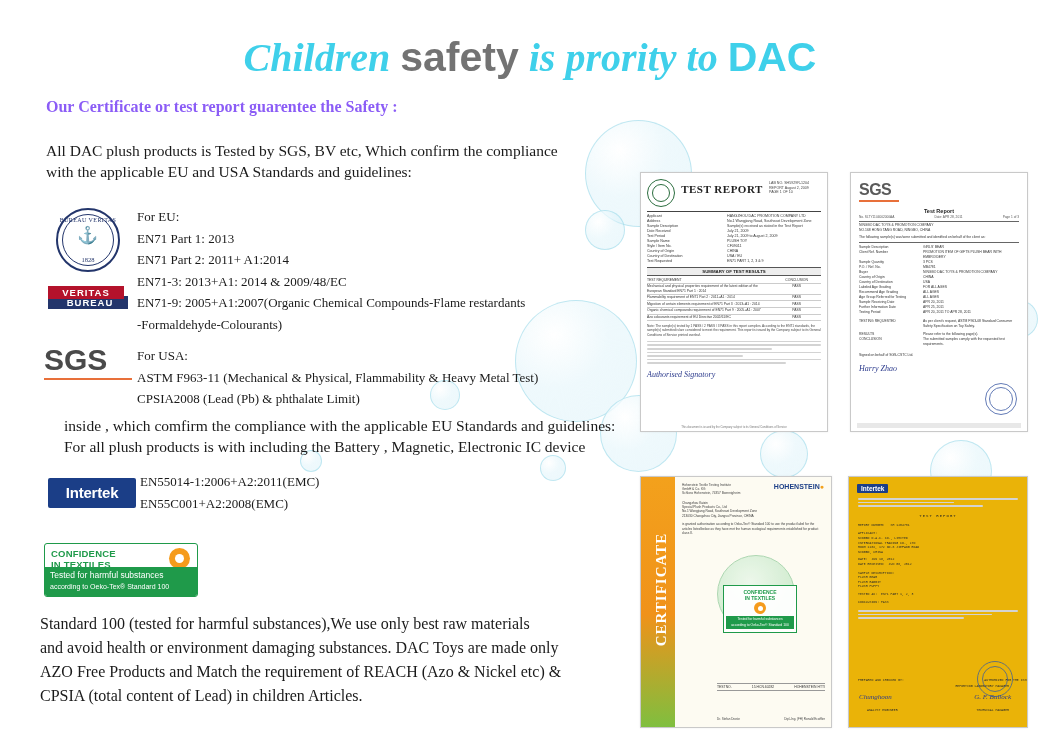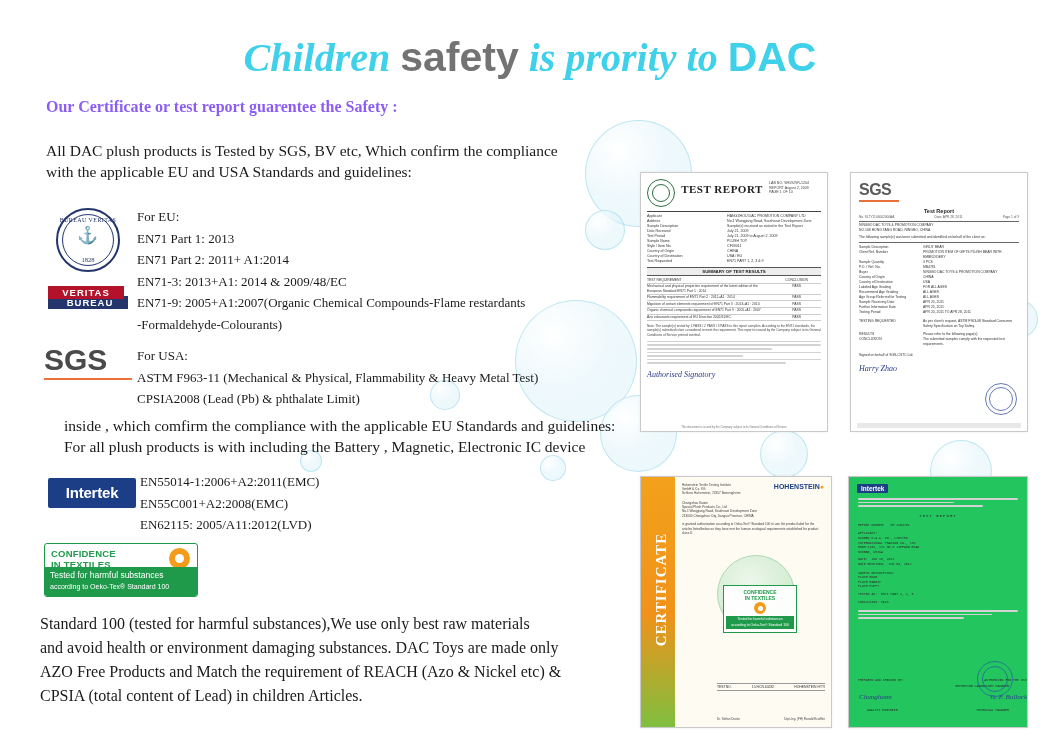--- a/index.html
+++ b/index.html
@@ -305,21 +305,21 @@
     background: #ffffff;
     border: 1px solid #c9c9c9;
     box-shadow: 0 0 2px rgba(0,0,0,0.08);
     z-index: 1;
     overflow: hidden;
     font-family: "Liberation Sans", sans-serif;
   }
   .doc-testreport { left: 640px; top: 172px; width: 186px; height: 258px; }
   .doc-sgsreport  { left: 850px; top: 172px; width: 176px; height: 258px; }
   .doc-hohenstein { left: 640px; top: 476px; width: 190px; height: 250px; background: #f6f2e4; }
-  .doc-intertekdoc{ left: 848px; top: 476px; width: 178px; height: 250px; background: #22c55e; }
+  .doc-intertekdoc{ left: 848px; top: 476px; width: 178px; height: 250px; background: #eab308; }
 
   .mini-line {
     height: 1.6px;
     background: #b9b9b9;
     margin: 2px 0;
     border-radius: 1px;
   }
   .mini-line.light { background: #d3d3d3; }
 
   
@@ -727,21 +727,20 @@
     <div>For all plush products is with including the Battery , Magnetic, Electronic IC device</div>
   </div>
 
   <div class="intertek-logo">
     <span>Intertek</span>
   </div>
   <div class="block intertek-block">
     <div class="block-lines">
       <div>EN55014-1:2006+A2:2011(EMC)</div>
       <div>EN55C001+A2:2008(EMC)</div>
-      <div>EN62115: 2005/A11:2012(LVD)</div>
     </div>
   </div>
 
   <div class="oeko-logo">
     <div class="oeko-sun"></div>
     <div class="oeko-top">
       <div>CONFIDENCE</div>
       <div>IN TEXTILES</div>
     </div>
     <div class="oeko-green">
@@ -1011,19 +1010,19 @@
       <div class="mini-line light"></div>
       <div class="mini-line light" style="width:84%"></div>
       <div class="mini-line light" style="width:66%"></div>
     </div>
     <div class="itk-mono" style="position:absolute; left:0; bottom:44px; width:100%; display:flex; justify-content:space-between;">
       <span>PREPARED AND CHECKED BY:</span>
       <span>AUTHORIZED FOR THE ISSUE OF</span>
     </div>
     <div class="itk-mono" style="position:absolute; right:9px; bottom:38px;">REPORTING LABORATORY MANAGER</div>
     <div class="itk-sign">Chunghoon</div>
-    <div class="itk-sign" style="left:auto; right:0;">G. F. Bullock</div>
+    <div class="itk-sign" style="left:auto; right:16px;">G. F. Bullock</div>
     <div class="itk-mono" style="position:absolute; left:9px; bottom:14px;">ANALYST ENGINEER</div>
     <div class="itk-mono" style="position:absolute; right:9px; bottom:14px;">TECHNICAL MANAGER</div>
     <div class="itk-stamp"></div>
   </div>
 
 </div>
 
 </body></html>

